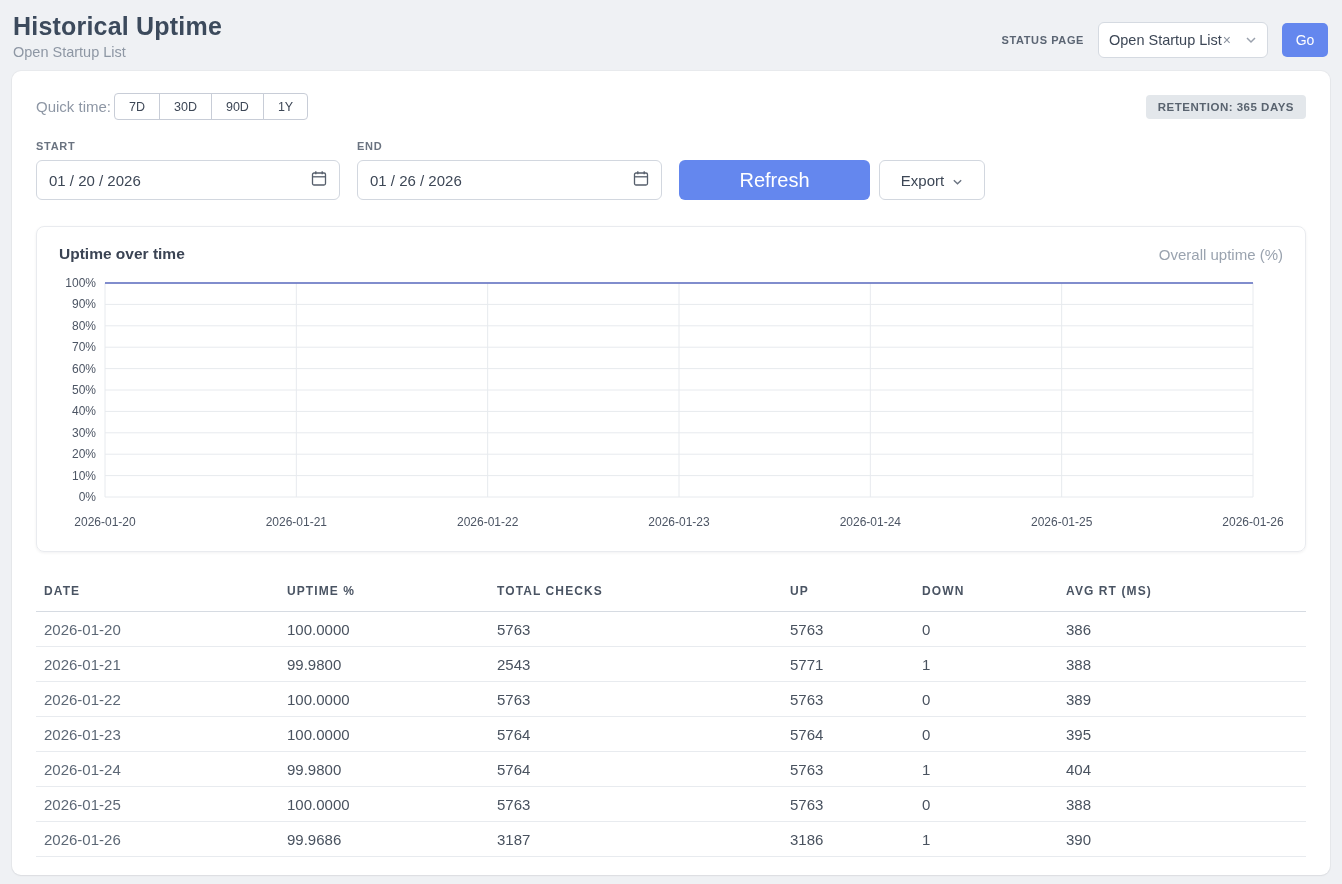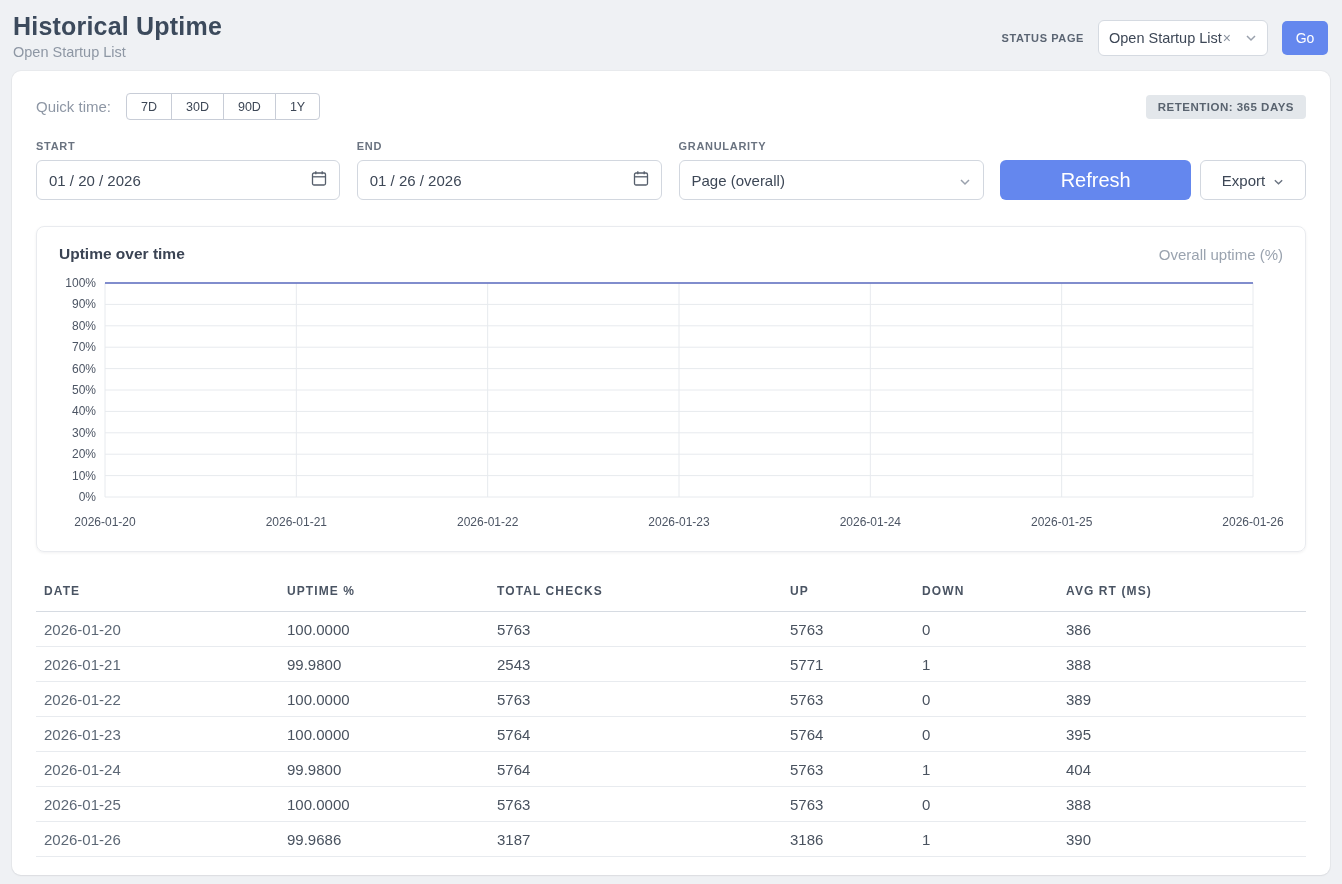--- a/index.html
+++ b/index.html
@@ -5,21 +5,21 @@
   * { box-sizing: border-box; }
   html,body { margin:0; padding:0; }
   body {
     width: 1342px; height: 884px; overflow: hidden;
     background: #eff1f4;
     font-family: "Liberation Sans", sans-serif;
     color: #3f4858;
   }
 
   
-  .topbar { display:flex; justify-content:space-between; align-items:flex-start; padding:12px 14px 0 13px; }
+  .topbar { display:flex; justify-content:space-between; align-items:center; padding:12px 14px 0 13px; }
   .page-title { font-size:25px; font-weight:700; color:#3c4a5c; margin:0; letter-spacing:.2px; }
   .page-subtitle { font-size:14.5px; color:#8e97a4; margin-top:3px; }
   .header-right { display:flex; align-items:center; gap:14px; margin-top:8px; }
   .status-label { font-size:11px; font-weight:700; letter-spacing:.6px; color:#5b6573; }
   .status-select {
     width:170px; height:36px; background:#fff; border:1px solid #d5dae1; border-radius:6px;
     display:flex; align-items:center; padding:0 10px; font-size:14.5px; color:#3d4756; cursor:pointer;
   }
   .status-select .clear-x { color:#8b93a0; font-size:14px; margin-left:1px; cursor:pointer; }
   .status-select .chev { margin-left:auto; display:flex; }
@@ -31,21 +31,21 @@
   
   .main-card {
     margin:11px 12px 12px; background:#fff; border-radius:9px;
     padding:22px 24px 18px;
     box-shadow:0 1px 2px rgba(16,24,40,.06), 0 0 0 1px rgba(16,24,40,.03);
   }
 
   
   .quick-row { display:flex; align-items:center; }
   .quick-label { color:#8e97a5; font-size:15px; }
-  .segmented { display:flex; margin-left:15px; }
+  .segmented { display:flex; margin-left:3px; }
   .seg-btn {
     background:#fff; border:1px solid #c8cdd7; height:27px; padding:0 14px;
     font-size:12.5px; font-weight:500; color:#3d4756; margin-left:-1px; cursor:pointer; font-family:inherit;
   }
   .seg-btn:first-child { border-radius:4px 0 0 4px; margin-left:0; }
   .seg-btn:last-child { border-radius:0 4px 4px 0; }
   .retention-badge {
     margin-left:auto; background:#e3e7eb; color:#59636f; font-size:11.5px; font-weight:700;
     letter-spacing:.5px; padding:6px 12px; border-radius:4px;
   }
@@ -158,32 +158,20 @@
             <svg width="16" height="17" viewBox="0 0 16 17">
                 <rect x="1.5" y="3" width="13" height="12" rx="1.5" fill="none" stroke="#555e6b" stroke-width="1.3"></rect>
                 <line x1="1.5" y1="6.8" x2="14.5" y2="6.8" stroke="#555e6b" stroke-width="1.3"></line>
                 <line x1="4.8" y1="1.2" x2="4.8" y2="4.2" stroke="#555e6b" stroke-width="1.3"></line>
                 <line x1="11.2" y1="1.2" x2="11.2" y2="4.2" stroke="#555e6b" stroke-width="1.3"></line>
               </svg>
           </span>
         </div>
       </div>
 
-      <div class="field f-gran">
-        <span class="field-label">GRANULARITY</span>
-        <div class="input">
-          <span>Page (overall)</span>
-          <span class="grow"></span>
-          <span>
-            <svg width="12" height="8" viewBox="0 0 12 8">
-                <polyline points="2,2 6,6 10,2" fill="none" stroke="#9aa1ad" stroke-width="1.5"></polyline>
-              </svg>
-          </span>
-        </div>
-      </div>
 
       <button class="refresh-btn">Refresh</button>
       <button class="export-btn">
         <span>Export</span>
         <span>
           <svg width="11" height="8" viewBox="0 0 12 8">
               <polyline points="2,2 6,6 10,2" fill="none" stroke="#6a7380" stroke-width="1.5"></polyline>
             </svg>
         </span>
       </button>

